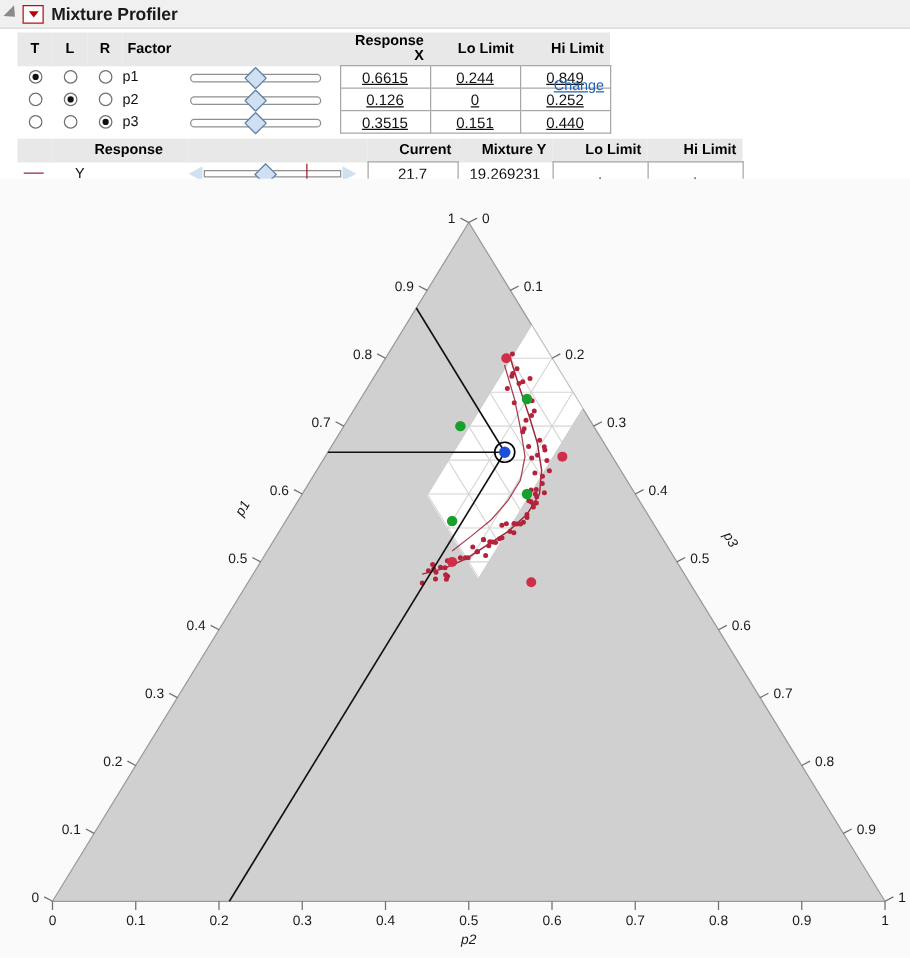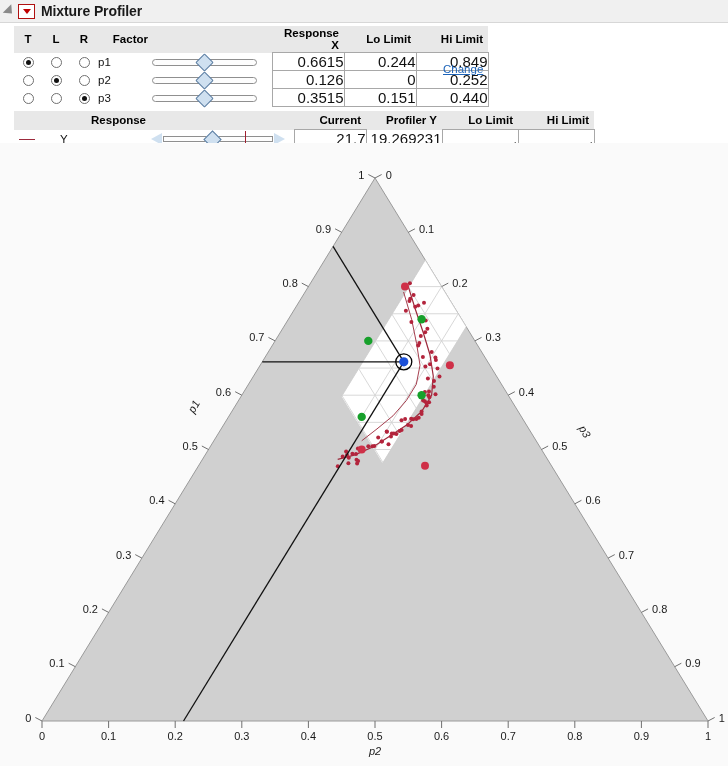--- a/index.html
+++ b/index.html
@@ -81,25 +81,26 @@
     padding: 0;
     height: 17px;
     vertical-align: middle;
   }
   td.radio-cell { width: 20px; text-align: center; }
   td.factor-cell { width: 42px; padding-left: 4px; font-size: 11.5px; }
   td.slider-cell { width: 110px; }
   td.val {
     border: 1px solid #a8a8a8;
     background: #ffffff;
-    text-align: right;
+    text-align: center;
     padding: 0 4px 0 3px;
-    font-size: 15px;
+    font-size: 12px;
     width: 61px;
     height: 16px;
+    text-decoration: underline;
   }
   td.val.plain {
     border: 0;
     background: transparent;
   }
   .radio {
     width: 11px; height: 11px;
     border: 1px solid #707070;
     border-radius: 50%;
     display: inline-block;
@@ -214,21 +215,21 @@
 </div>
 
 <div id="controls">
 
   <table class="ctl">
     <thead>
       <tr>
         <th style="width:20px">T</th>
         <th style="width:20px">L</th>
         <th style="width:20px">R</th>
-        <th style="width:46px;text-align:right;padding-left:4px">Factor</th>
+        <th style="width:46px;text-align:left;padding-left:4px">Factor</th>
         <th style="width:112px"></th>
         <th class="numhdr" style="width:63px">Response X</th>
         <th class="numhdr" style="width:63px">Lo Limit</th>
         <th class="numhdr" style="width:63px">Hi Limit</th>
       </tr>
     </thead>
     <tbody>
       <tr>
         <td class="radio-cell"><span class="radio on"></span></td>
         <td class="radio-cell"><span class="radio"></span></td>
@@ -276,24 +277,24 @@
       </tr>
     </tbody>
   </table>
 
   <a id="change-link">Change</a>
 
   <table class="ctl" style="margin-top:4px">
     <thead>
       <tr>
         <th style="width:20px"></th>
-        <th style="width:86px;text-align:right;padding-left:18px">Response</th>
+        <th style="width:86px;text-align:center;padding-left:18px">Response</th>
         <th style="width:136px"></th>
         <th class="numhdr" style="width:63px">Current</th>
-        <th class="numhdr" style="width:67px">Profiler Y</th>
+        <th class="numhdr" style="width:67px">Mixture Y</th>
         <th class="numhdr" style="width:67px">Lo Limit</th>
         <th class="numhdr" style="width:67px">Hi Limit</th>
       </tr>
     </thead>
     <tbody>
       <tr>
         <td style="text-align:right;padding-right:2px">
           <span class="legend-line"></span>
         </td>
         <td style="padding-left:18px">Y</td>

